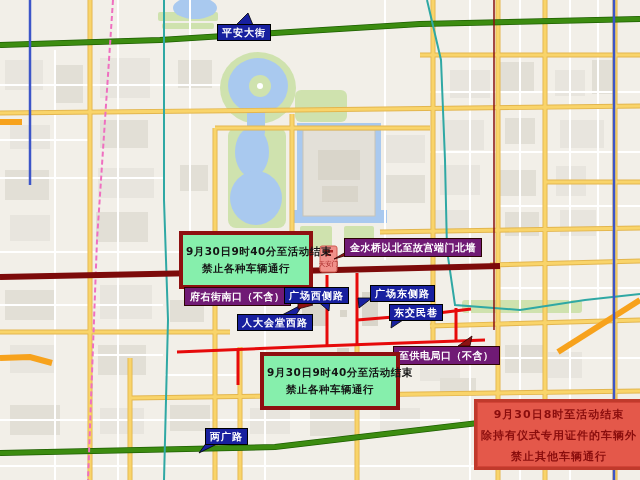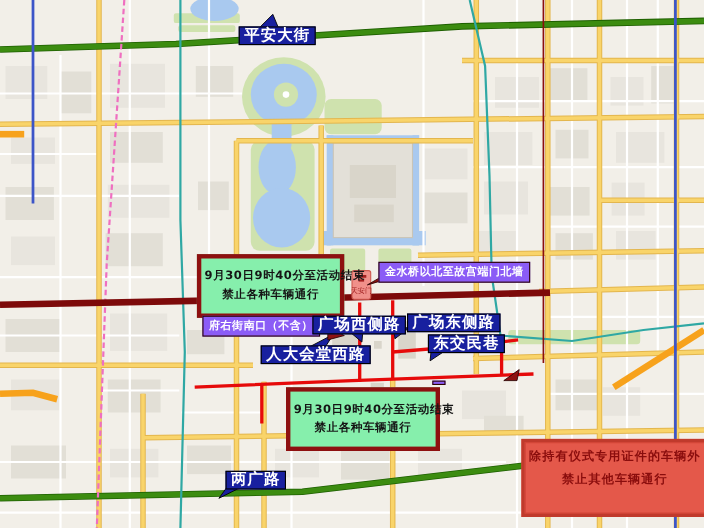--- a/index.html
+++ b/index.html
@@ -22,22 +22,22 @@
   .rroad{stroke:#e60a0a;stroke-width:3;fill:none;}
   .troad{stroke:#2fa8a4;stroke-width:2;fill:none;}
   .broad{stroke:#3c55c8;stroke-width:2.5;fill:none;}
   .proad{stroke:#ef6fc0;stroke-width:2;fill:none;stroke-dasharray:5 3;}
   .oroad{stroke:#f7a21c;stroke-width:6;fill:none;}
   .ptr-navy{fill:#18209f;stroke:#000;stroke-width:0.8;}
   .ptr-maroon{fill:#8e1212;stroke:#2c0303;stroke-width:0.8;}
   
   .lbl{position:absolute;white-space:nowrap;box-sizing:border-box;}
   .navy{background:#18209f;color:#fff;border:1px solid #000;font-weight:bold;
-        font-size:14px;line-height:13px;padding:1px 4px;letter-spacing:1px;text-align:right;}
-  .maroon{background:#8b5cf6;color:#fff;border:1px solid #2c0303;font-weight:bold;
+        font-size:10px;line-height:13px;padding:1px 4px;letter-spacing:1px;text-align:right;}
+  .maroon{background:#701a75;color:#fff;border:1px solid #2c0303;font-weight:bold;
         font-size:10px;line-height:15px;padding:1px 5px;text-align:center;letter-spacing:0.5px;}
   .maroon .sm{font-size:9.5px;}
   .notice{background:#86efac;border:4px solid #8e1010;color:#151515;font-weight:bold;
         font-size:10.5px;line-height:17px;text-align:center;padding:8px 3px;letter-spacing:0.5px;}
   .permit{background:#e4584a;border:3px solid #c03a2c;box-shadow:inset 0 0 0 1px #d24437;
         color:#8a0d0d;font-weight:bold;font-size:11px;line-height:21px;text-align:center;
         padding-top:2px;letter-spacing:1px;}
 </style>
 </head>
 <body>
@@ -265,27 +265,29 @@
 
   <div class="lbl navy" style="left:284px;top:287px;">广场西侧路</div>
 
   <div class="lbl navy" style="left:356px;top:285px;margin-left:14px;">广场东侧路</div>
 
   <div class="lbl navy" style="left:237px;top:314px;">人大会堂西路</div>
 
   <div class="lbl navy" style="left:389px;top:304px;">东交民巷</div>
 
   <div class="lbl maroon" style="left:393px;top:346px;">
+    <div>至供电局口（不含）</div>
   </div>
 
   <div class="lbl notice" style="left:260px;top:352px;width:140px;">
     <div>9月30日9时40分至活动结束</div>
     <div>禁止各种车辆通行</div>
   </div>
 
   <div class="lbl navy" style="left:205px;top:428px;">两广路</div>
 
   <div class="lbl permit" style="left:474px;top:399px;width:170px;height:71px;">
+    <div>9月30日8时至活动结束</div>
     <div>除持有仪式专用证件的车辆外</div>
     <div>禁止其他车辆通行</div>
   </div>
 
 </div>
 
 </body></html>

